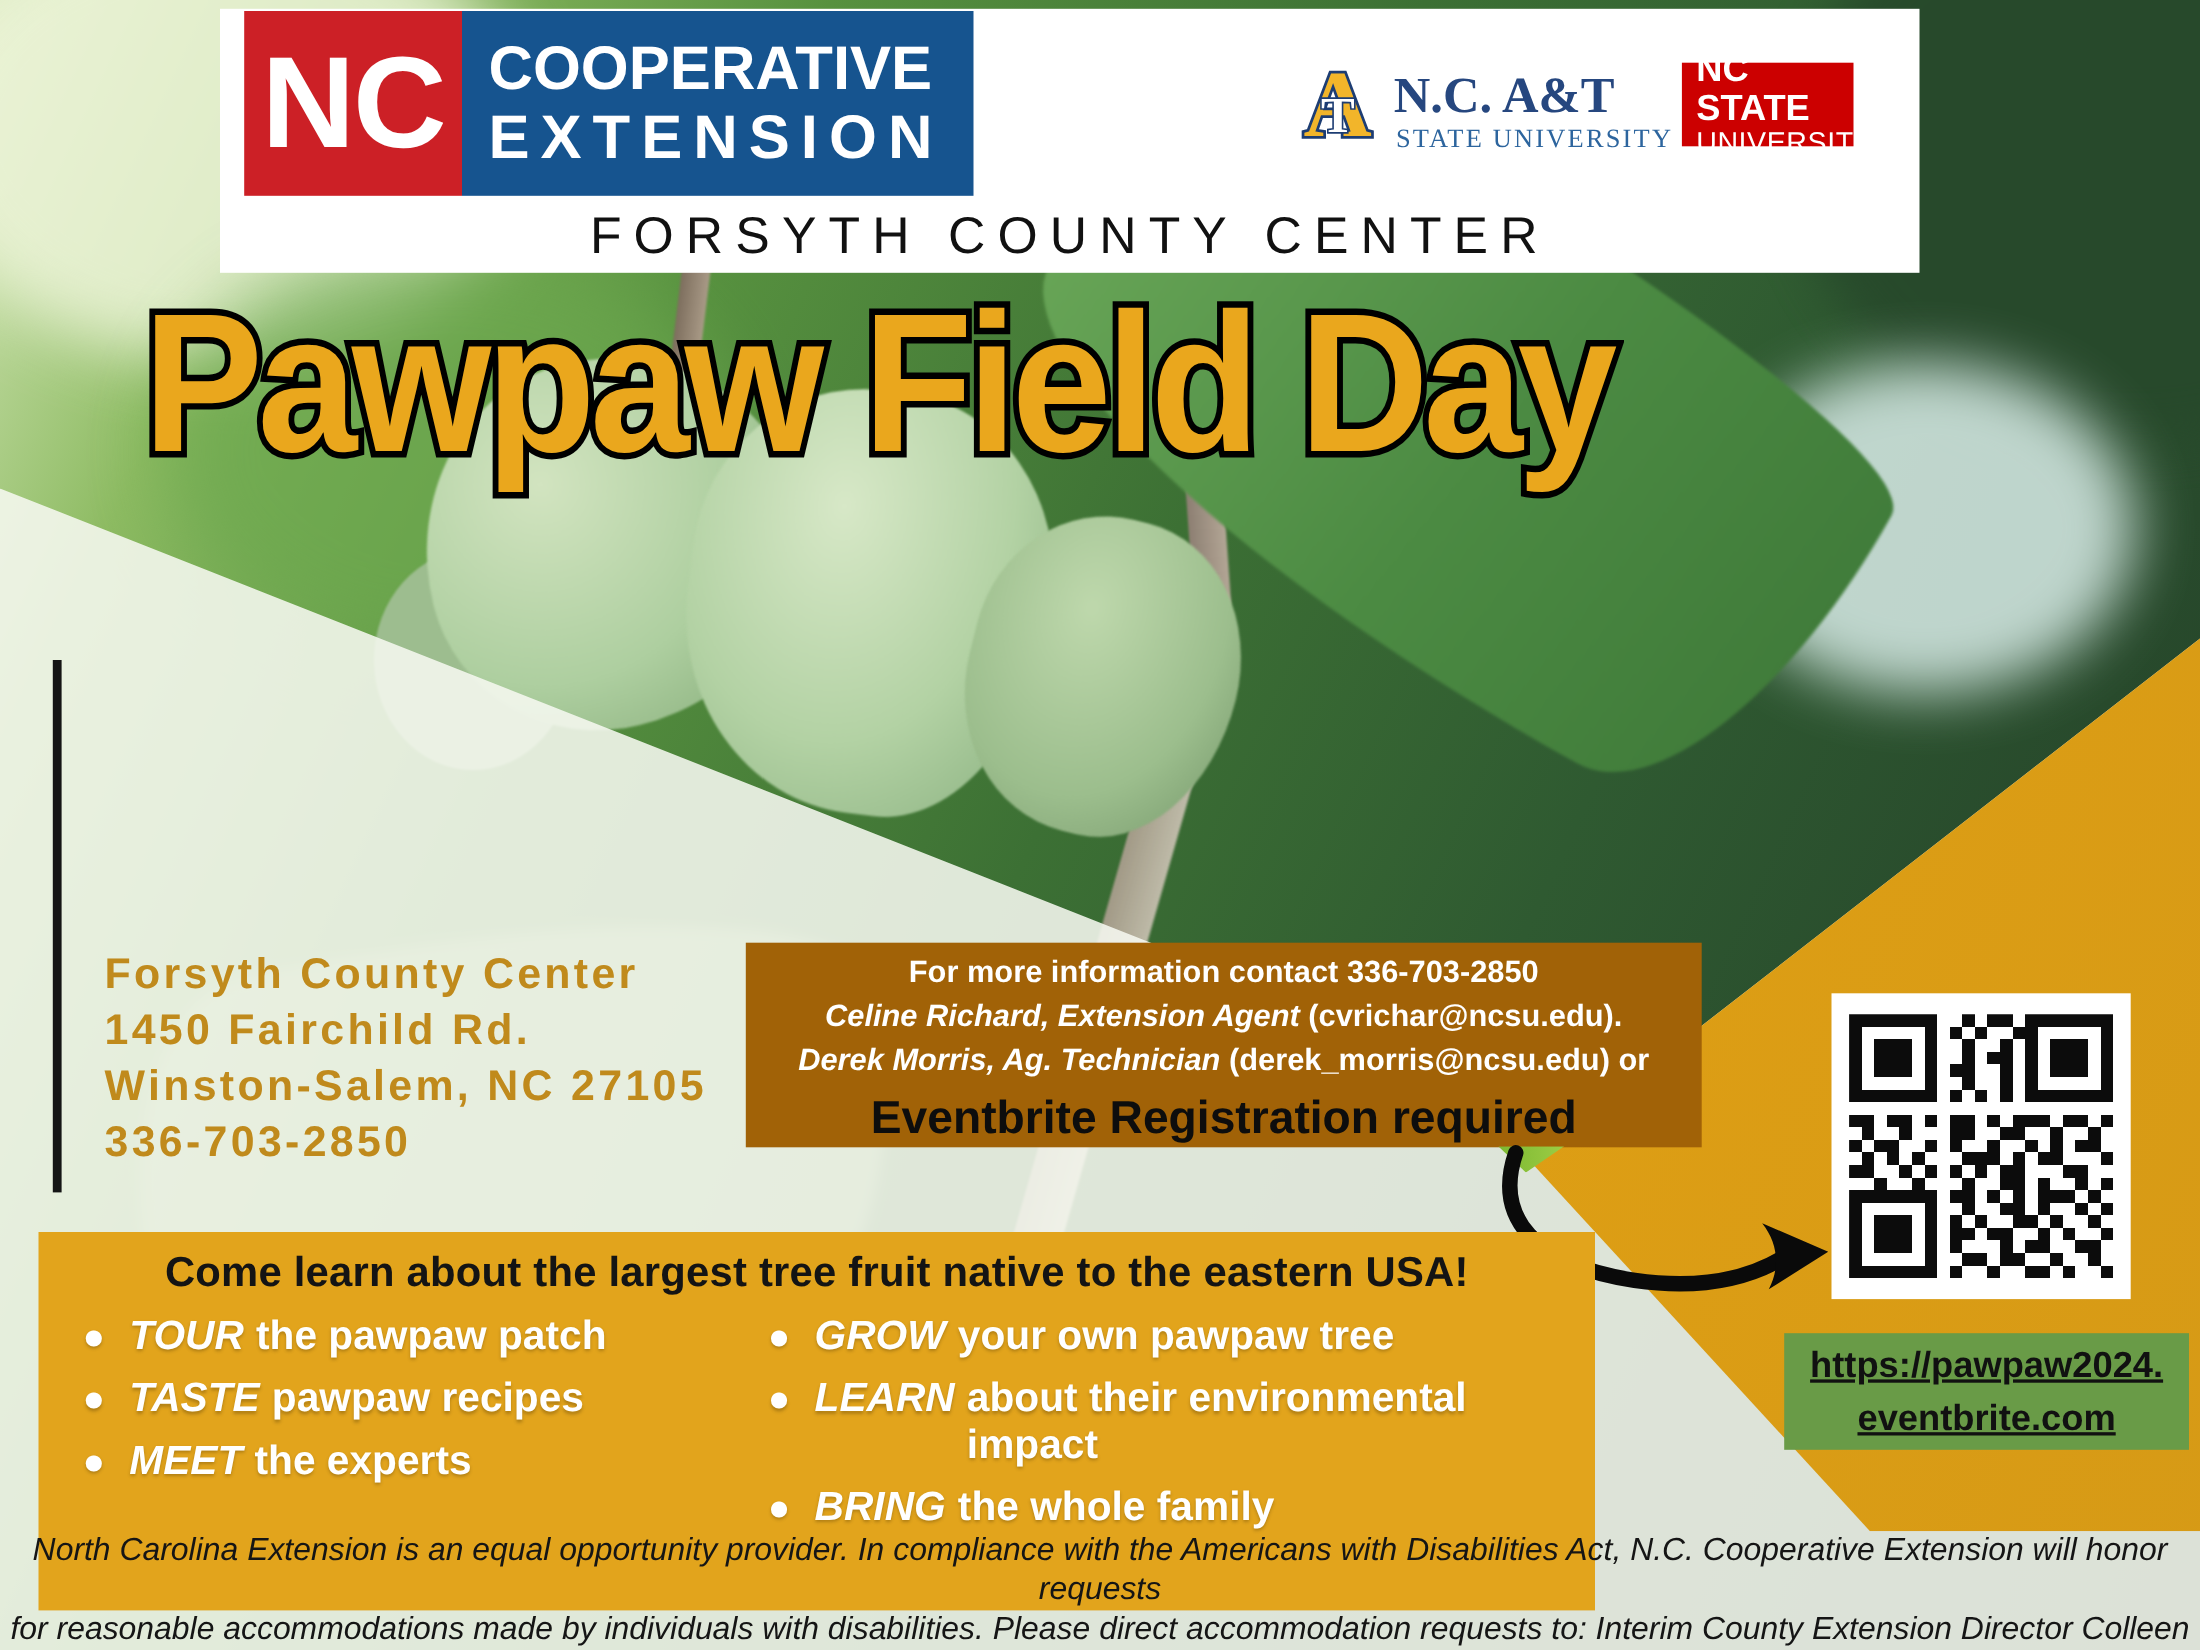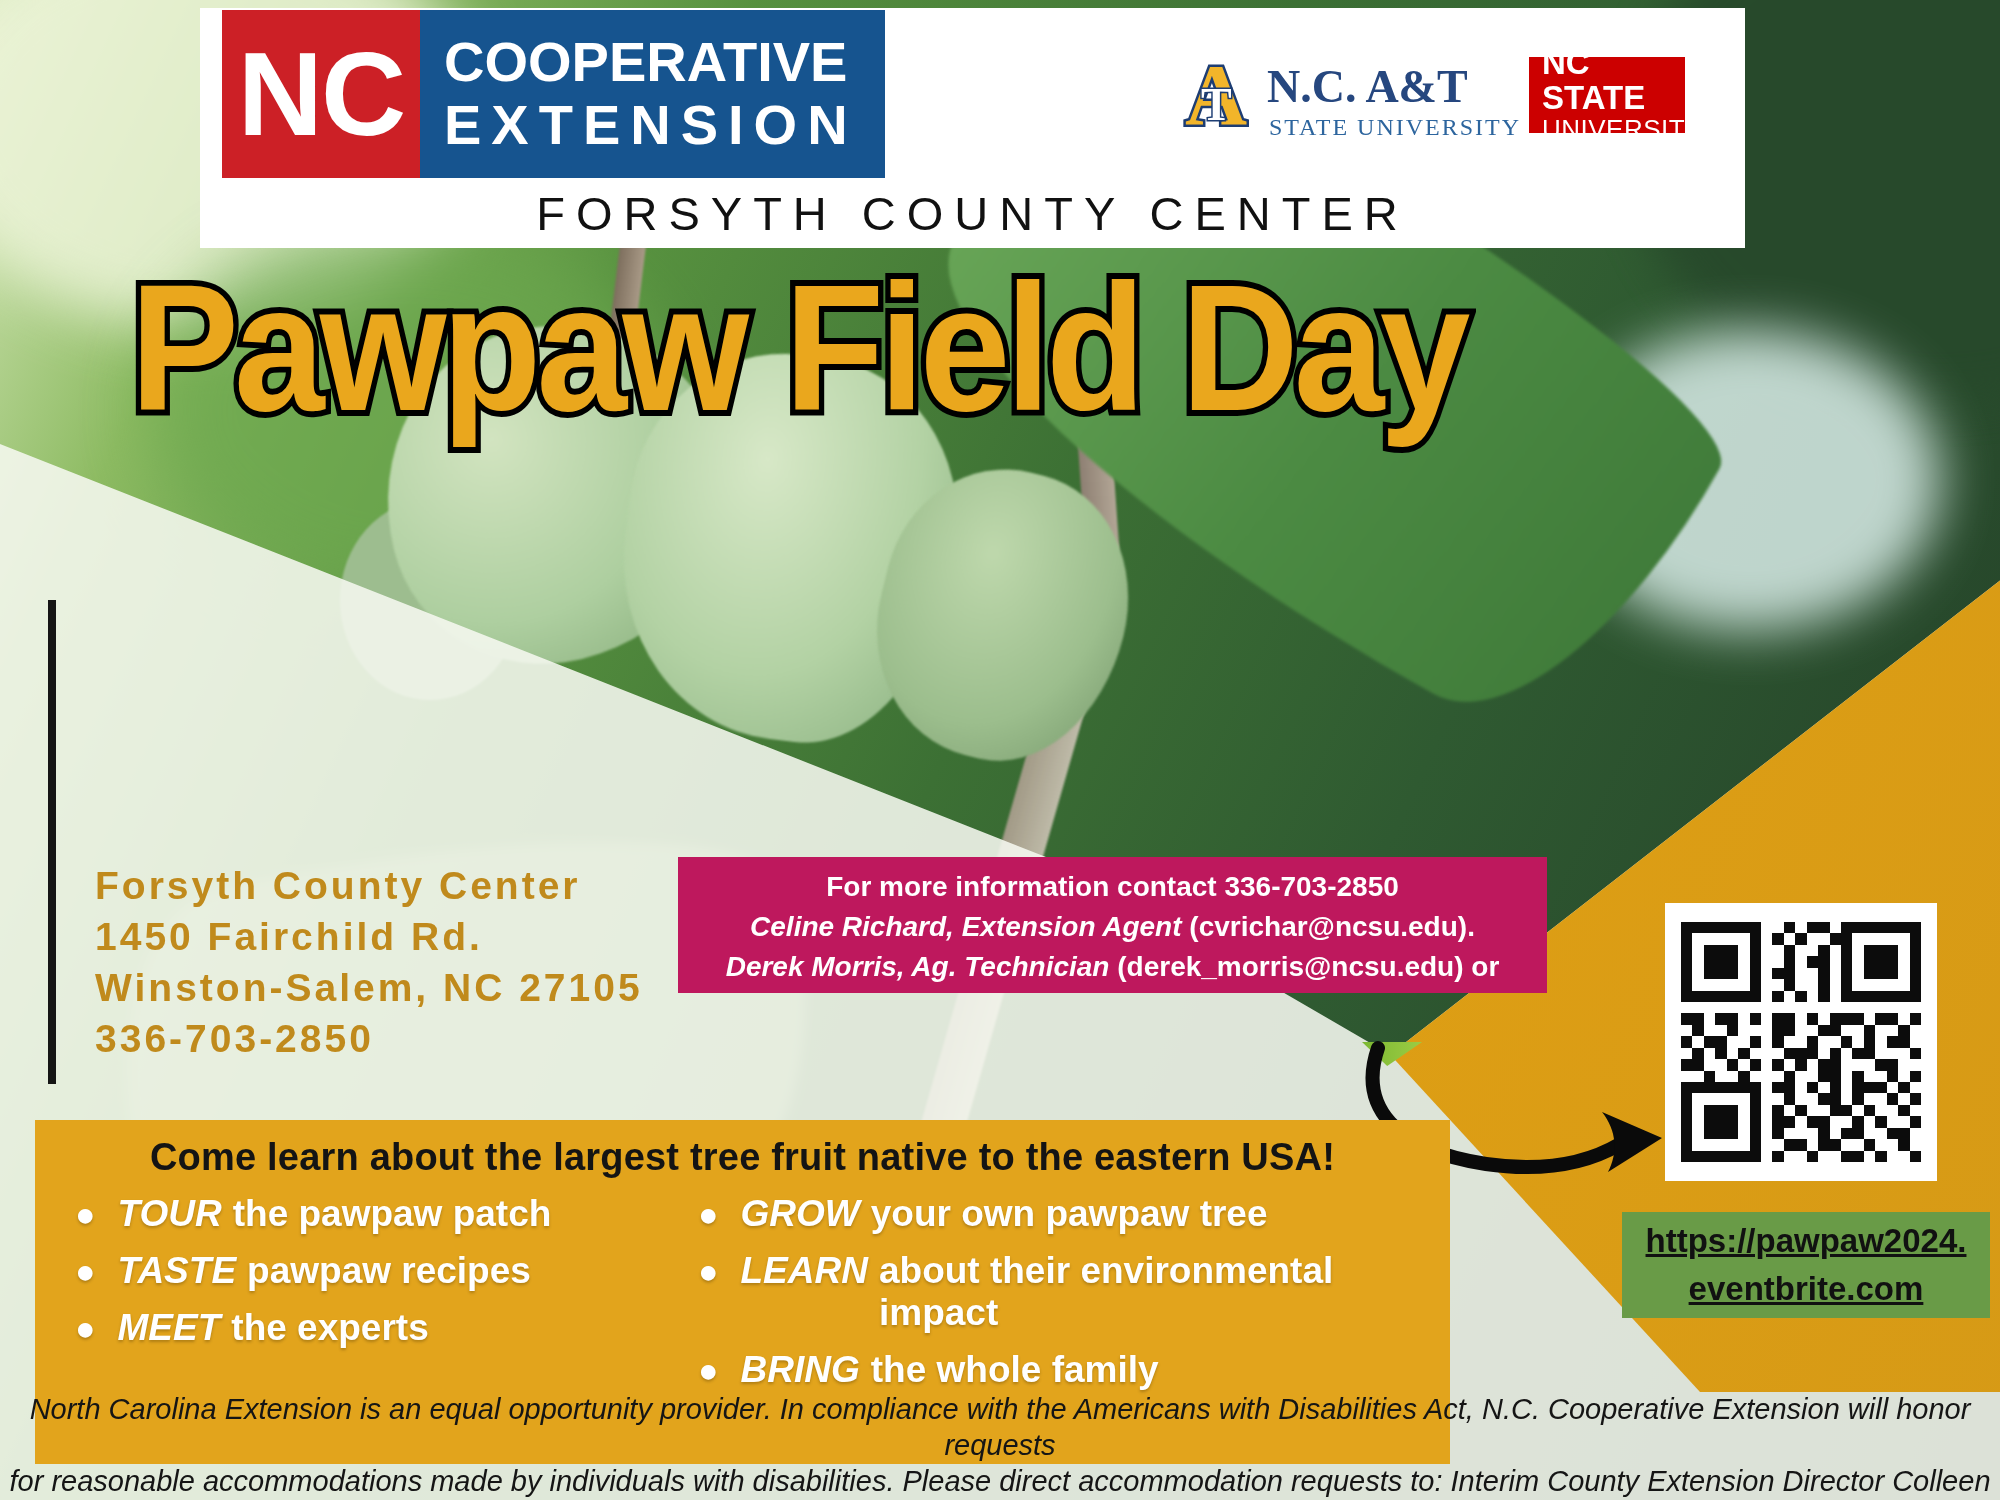--- a/index.html
+++ b/index.html
@@ -72,21 +72,21 @@
     transform:scale(.97,1.07);transform-origin:center top;white-space:nowrap;}
 
   
   .side-bar{left:48px;top:600px;width:8px;height:484px;background:#151515;}
   .when{left:95px;top:590px;color:#141414;}
   .when .big{font-size:47px;font-weight:700;letter-spacing:1.5px;line-height:1.38;}
   .when .note{font-size:31px;font-style:italic;font-weight:400;letter-spacing:1px;color:#222;margin-top:12px;}
   .where{left:95px;top:860px;color:#c08a1c;font-size:39px;font-weight:700;letter-spacing:3px;line-height:1.31;}
 
   
-  .info-box{left:678px;top:857px;width:869px;height:136px;background:#be185d;color:#fff;
+  .info-box{left:678px;top:857px;width:869px;height:186px;background:#a16207;color:#fff;
     display:flex;flex-direction:column;align-items:center;justify-content:center;text-align:center;padding-top:4px;}
   .info-box .l{font-size:28px;font-weight:600;line-height:1.42;}
   .info-box .nm{font-style:italic;font-weight:700;}
   .info-box .reg{font-size:42px;font-weight:800;color:#0d0d0d;margin-top:8px;}
   .info-tail{left:1362px;top:1042px;width:60px;height:24px;background:linear-gradient(90deg,#7cb832,#9ccc44);
     clip-path:polygon(0 0,100% 0,42% 100%);}
 
   
   .arrow-svg{left:1340px;top:1018px;width:335px;height:175px;}
   .qr-box{left:1665px;top:903px;width:272px;height:278px;background:#fff;display:flex;align-items:center;justify-content:center;}
@@ -169,20 +169,21 @@
   <div class="abs info-box">
     <div class="l">For more information contact 336-703-2850</div>
     <div class="l">
       <span class="nm">Celine Richard, Extension Agent</span>
       <span>(cvrichar@ncsu.edu).</span>
     </div>
     <div class="l">
       <span class="nm">Derek Morris, Ag. Technician</span>
       <span>(derek_morris@ncsu.edu) or</span>
     </div>
+    <div class="reg">Eventbrite Registration required</div>
   </div>
   <div class="abs info-tail"></div>
 
   <svg class="abs arrow-svg" viewBox="0 0 335 175">
     <path d="M38 30 C 18 88, 54 132, 146 146 C 202 154, 246 146, 280 126" fill="none" stroke="#0a0a0a" stroke-width="14" stroke-linecap="round"></path>
     <path d="M262 94 L322 120 L268 154 C 278 135 277 113 262 94 Z" fill="#0a0a0a"></path>
   </svg>
 
   <div class="abs qr-box">
     <svg width="240" height="240" viewBox="0 0 21 21" shape-rendering="crispEdges">

